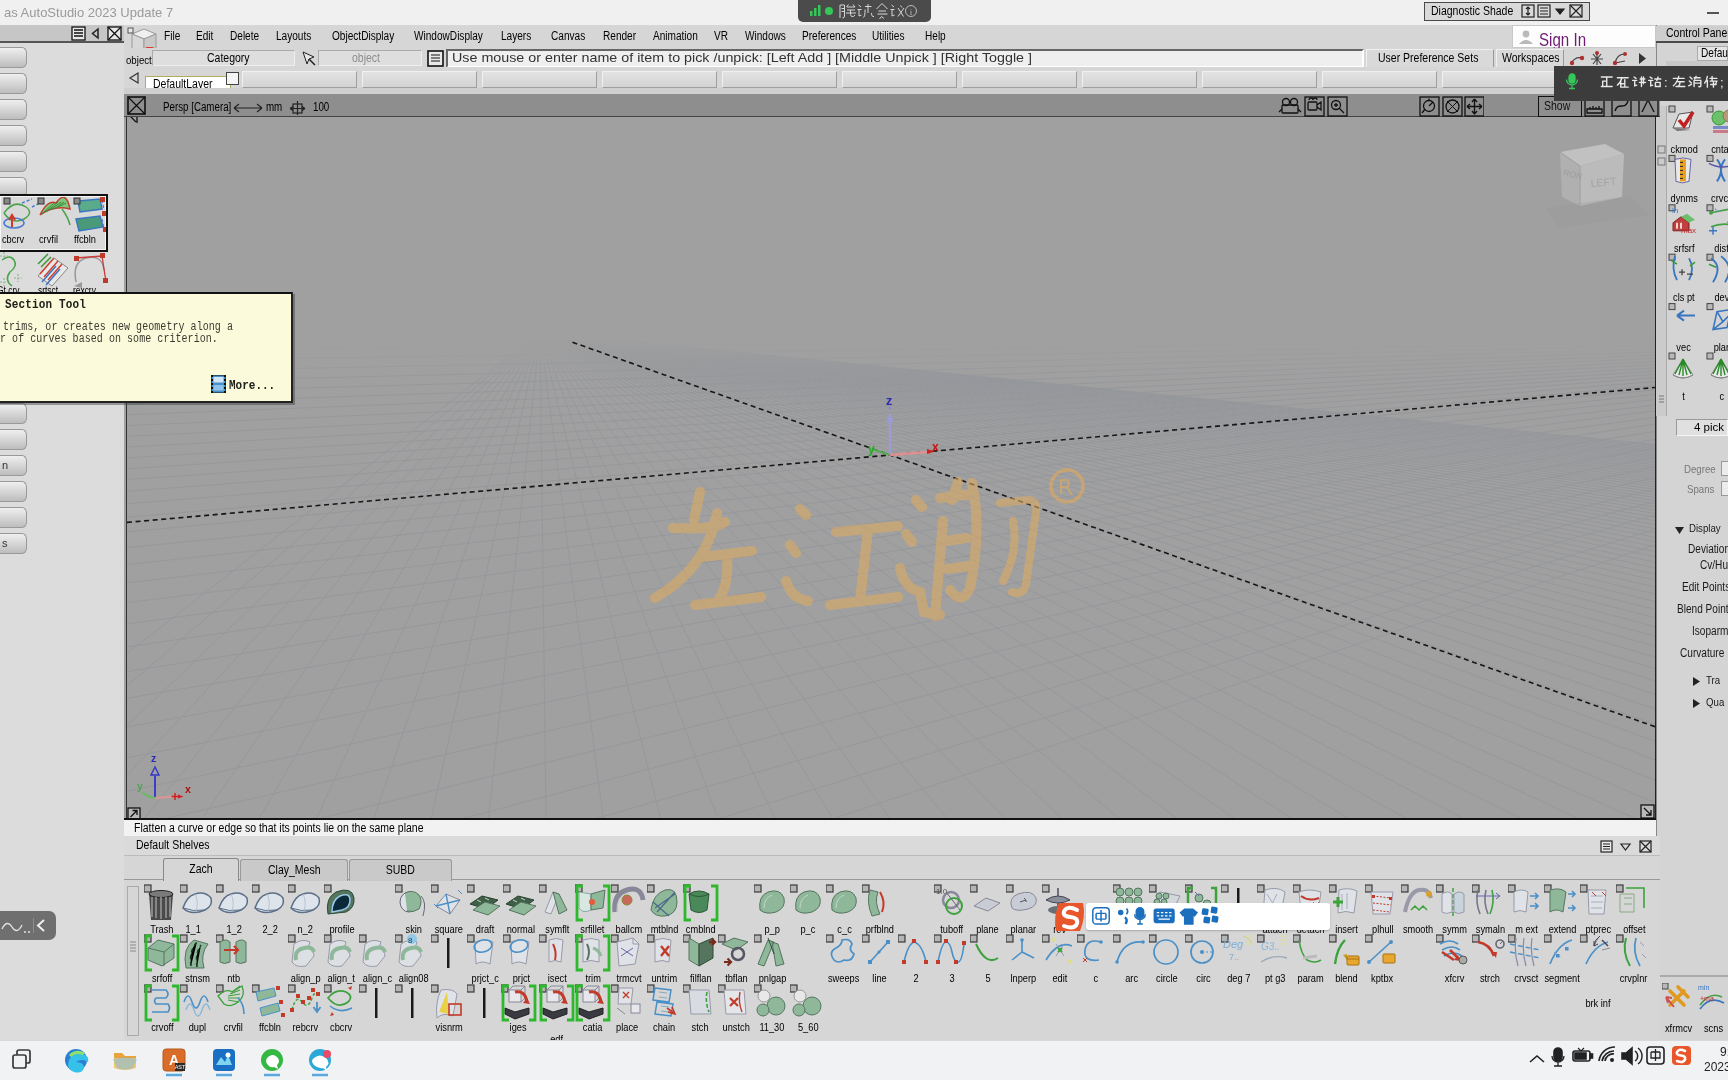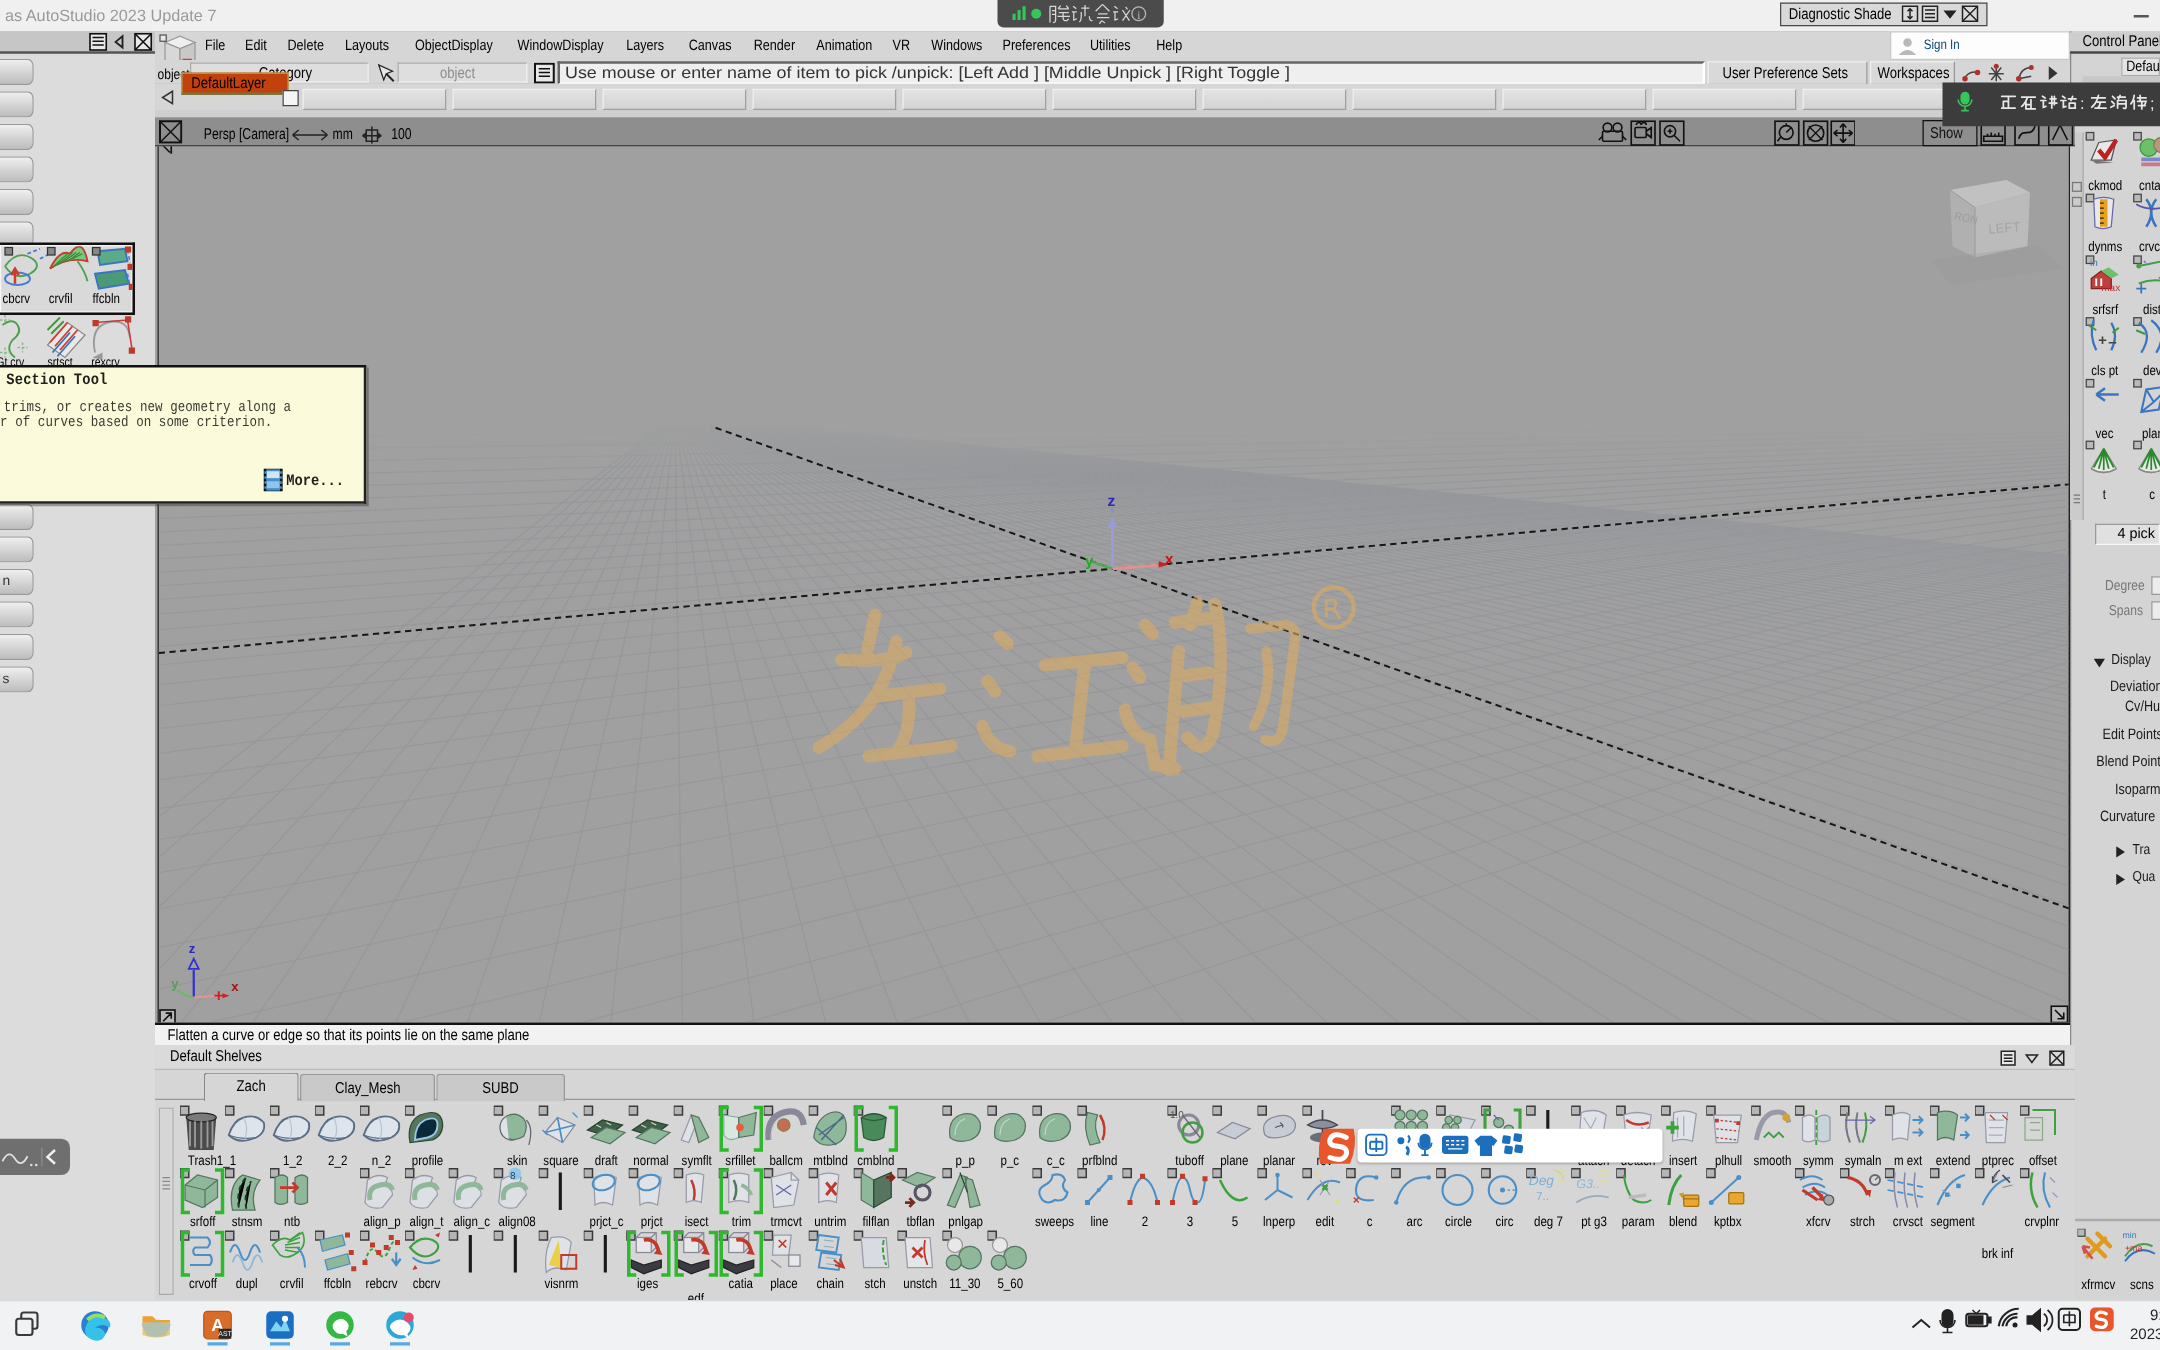--- a/index.html
+++ b/index.html
@@ -108,21 +108,21 @@
 <div class="mi" style="left:714px"><span class="cnd">VR</span></div>
 <div class="mi" style="left:745px"><span class="cnd">Windows</span></div>
 <div class="mi" style="left:802px"><span class="cnd">Preferences</span></div>
 <div class="mi" style="left:872px"><span class="cnd">Utilities</span></div>
 <div class="mi" style="left:924.5px"><span class="cnd">Help</span></div>
 <div class="abs" style="left:1512px;top:25px;width:144px;height:23px;background:#fdfdfd;border:1px solid #c9c9c9"></div>
 <svg class="abs" style="left:1517px;top:28px" width="18" height="18">
     <circle cx="9" cy="6" r="3.4" fill="#b9b9b9"></circle>
     <path d="M2 16 q7 -8 14 0 z" fill="#b9b9b9"></path>
   </svg>
-<div class="abs" style="left:1539px;top:30px;font-size:11px;color:#0c4a6e"><span class="cnd">Sign In</span></div>
+<div class="abs" style="left:1539px;top:30px;font-size:18px;color:#701a75"><span class="cnd">Sign In</span></div>
 <div class="abs" style="left:124px;top:48px;width:1536px;height:19px;background:#d6d6d6"></div>
 <div class="abs" style="left:126px;top:54px;font-size:11.5px"><span class="cnd">object</span></div>
 <div class="abs" style="left:152px;top:50px;width:143px;height:16px;background:#dedede;border:1px solid #aaa;border-bottom-color:#eee;border-right-color:#eee;font-size:12.5px;line-height:14px"><span class="cnd" style="margin-left:54px">Category</span></div>
 <svg class="abs" style="left:300px;top:50px" width="17" height="17">
     <path d="M3 2 l4 12 l2 -5 l5 -2 z" fill="#e8e8e8" stroke="#222"></path>
     <path d="M9 9 l6 6" stroke="#222" stroke-width="1.5"></path>
   </svg>
 <div class="abs" style="left:318px;top:50px;width:104px;height:16px;background:#dedede;border:1px solid #aaa;border-bottom-color:#eee;border-right-color:#eee;font-size:12.5px;line-height:14px;color:#8d8d8d"><span class="cnd" style="margin-left:33px">object</span></div>
 <svg class="abs" style="left:427px;top:50px" width="17" height="17">
     <rect x="1" y="1" width="15" height="15" fill="#e8e8e8" stroke="#111" stroke-width="1.6"></rect>
@@ -141,21 +141,21 @@
   <path d="M48 14 q2 -9 10 -9 M48 14 l10 -2"></path>
       <circle cx="48" cy="14" r="2.2" fill="#b03030" stroke="none"></circle>
       <circle cx="58" cy="5" r="2" fill="#b03030" stroke="none"></circle>
   <path d="M72 4 l7 5.5 l-7 5.5 z" fill="#333" stroke="none"></path>
  </g>
   </svg>
 <div class="abs" style="left:124px;top:67px;width:1536px;height:21px;background:#d6d6d6"></div>
 <svg class="abs" style="left:128px;top:71px" width="12" height="14">
     <path d="M10 2 l-8 5 l8 5 z" fill="none" stroke="#333" stroke-width="1.2"></path>
   </svg>
-<div class="abs" style="left:145px;top:58px;width:86px;height:18px;background:#c2410c;border:1px solid #b0ae58;border-bottom:2px solid #77763c;font-size:12.5px;line-height:15px"><span class="cnd" style="margin-left:7px">DefaultLayer</span></div>
+<div class="abs" style="left:145px;top:76px;width:86px;height:18px;background:#ffffff;border:1px solid #b0ae58;border-bottom:2px solid #77763c;font-size:12.5px;line-height:15px"><span class="cnd" style="margin-left:7px">DefaultLayer</span></div>
 <div class="abs" style="left:226px;top:72px;width:13px;height:13px;background:#f5f5f5;border:1.2px solid #444"></div>
 <div class="slot" style="left:242px;top:71px;width:115px"></div>
 <div class="slot" style="left:362px;top:71px;width:115px"></div>
 <div class="slot" style="left:482px;top:71px;width:115px"></div>
 <div class="slot" style="left:602px;top:71px;width:115px"></div>
 <div class="slot" style="left:722px;top:71px;width:115px"></div>
 <div class="slot" style="left:842px;top:71px;width:115px"></div>
 <div class="slot" style="left:962px;top:71px;width:115px"></div>
 <div class="slot" style="left:1082px;top:71px;width:115px"></div>
 <div class="slot" style="left:1202px;top:71px;width:115px"></div>
@@ -716,21 +716,21 @@
     <ellipse cx="17" cy="10" rx="12" ry="3.5" fill="#7a7a7a" stroke="#222"></ellipse>
     <path d="M8 13 v20 M12 13 v21 M17 13 v22 M22 13 v21 M26 13 v20" stroke="#9a9a9a" stroke-width="1.5"></path>
   </svg>
 <div class="lbl" style="left:134.0px;top:923px;width:56px"><span class="cnd" style="transform-origin:50% 50%">Trash</span></div>
 <svg class="abs" style="left:179.9px;top:884px" width="36" height="38" viewBox="0 0 36 38">
     <rect x="0" y="1" width="7" height="7" fill="#b5b5b5" stroke="#3a3a3a" stroke-width="1.2"></rect>
     <path d="M3 24 q4 -12 12 -14 q10 -3 16 4 q2 8 -6 12 q-14 6 -22 -2 z" fill="#dde4ec" stroke="#5a6e87" stroke-width="1.5"></path>
     <path d="M3 24 q10 4 22 2" stroke="#5a6e87" fill="none"></path>
     <path d="M15 10 q4 8 1 17" stroke="#b9c2cc" fill="none"></path>
   </svg>
-<div class="lbl" style="left:153px;top:923px;width:56px"><span class="cnd" style="transform-origin:50% 50%">1_1</span></div>
+<div class="lbl" style="left:165px;top:923px;width:56px"><span class="cnd" style="transform-origin:50% 50%">1_1</span></div>
 <svg class="abs" style="left:215.8px;top:884px" width="36" height="38" viewBox="0 0 36 38">
     <rect x="0" y="1" width="7" height="7" fill="#b5b5b5" stroke="#3a3a3a" stroke-width="1.2"></rect>
     <path d="M3 24 q4 -12 12 -14 q10 -3 16 4 q2 8 -6 12 q-14 6 -22 -2 z" fill="#dde4ec" stroke="#5a6e87" stroke-width="1.5"></path>
     <path d="M3 24 q10 4 22 2" stroke="#5a6e87" fill="none"></path>
     <path d="M15 10 q4 8 1 17" stroke="#b9c2cc" fill="none"></path>
   </svg>
 <div class="lbl" style="left:205.8px;top:923px;width:56px"><span class="cnd" style="transform-origin:50% 50%">1_2</span></div>
 <svg class="abs" style="left:251.7px;top:884px" width="36" height="38" viewBox="0 0 36 38">
     <rect x="0" y="1" width="7" height="7" fill="#b5b5b5" stroke="#3a3a3a" stroke-width="1.2"></rect>
     <path d="M3 24 q4 -12 12 -14 q10 -3 16 4 q2 8 -6 12 q-14 6 -22 -2 z" fill="#dde4ec" stroke="#5a6e87" stroke-width="1.5"></path>

